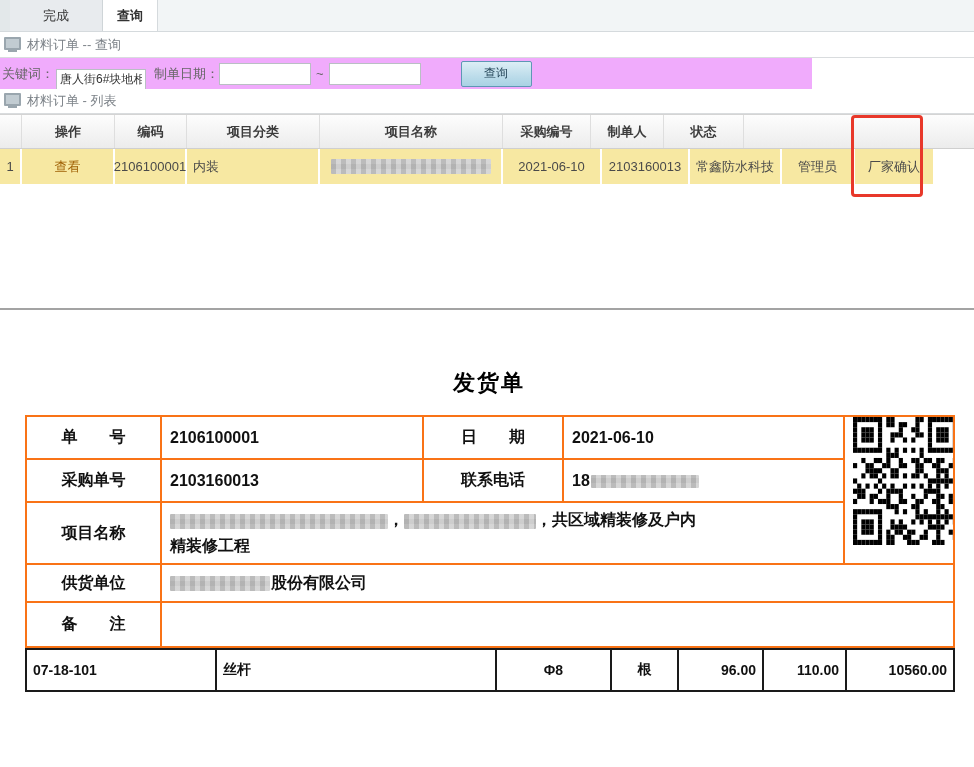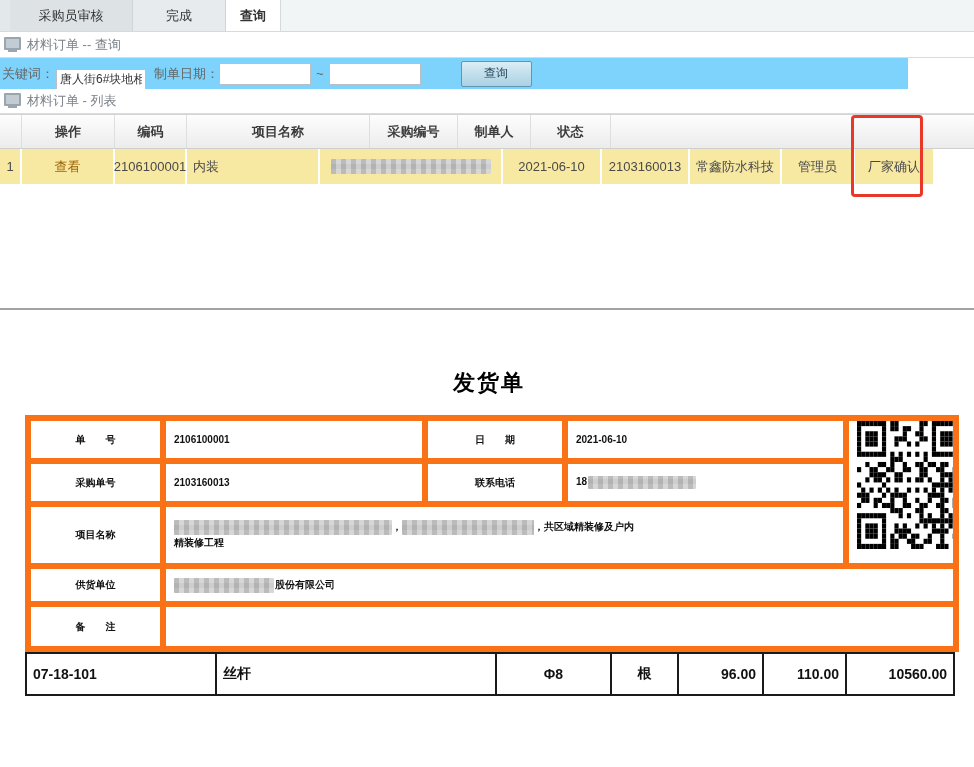--- a/index.html
+++ b/index.html
@@ -30,21 +30,21 @@
     position:absolute;left:0;width:974px;height:25px;
     display:flex;align-items:center;padding-left:2px;box-sizing:border-box;
     color:#7c8288;border-bottom:1px solid #d9dcde;background:#fff;
   }
   .sec-header.h1{top:33px;}
   .sec-header.h2{top:89px;}
   .mon-icon{width:13px;height:9px;border:2px solid #9aa6ae;background:#c2ccd2;
     border-radius:1px;position:relative;margin:0 6px 4px 2px;display:inline-block;}
   .mon-icon::after{content:"";position:absolute;left:2px;right:2px;bottom:-4px;height:2px;background:#9aa6ae;}
   
-  .queryform{position:absolute;left:0;top:58px;width:908px;height:31px;background:#7dd3fc;
+  .queryform{position:absolute;left:0;top:58px;width:812px;height:31px;background:#f0abfc;
     display:flex;align-items:center;color:#666;}
   .queryform label{margin-left:2px;}
   .inp{height:22px;border:1px solid #b9bfc4;background:#fff;box-sizing:border-box;
     font-family:inherit;font-size:12px;color:#333;padding:0 3px;}
   .inp.kw{width:90px;margin-left:2px;margin-top:12px;}
   .inp.date{width:92px;}
   .tilde{margin:0 5px;color:#666;}
   .btn-query{
     margin-left:40px;width:71px;height:26px;box-sizing:border-box;
     border:1px solid #5e97b5;border-radius:2px;color:#1d3f52;font-size:12px;
@@ -82,43 +82,42 @@
   
   .red-box{position:absolute;left:851px;top:115px;width:66px;height:76px;
     border:3px solid #e8382a;border-radius:4px;pointer-events:none;}
   
   .divider{position:absolute;left:0;top:308px;width:974px;height:2px;background:#a3a3a3;}
   
   .doc{position:absolute;left:0;top:310px;width:974px;height:457px;background:#fff;color:#111;}
   .doc-title{margin:58px 0 17px 25px;width:928px;text-align:center;
     font-size:22px;font-weight:bold;letter-spacing:2px;color:#000;}
   table.dtab{border-collapse:collapse;table-layout:fixed;margin-left:25px;width:928px;}
-  table.dtab td{border:6px solid #f97316;padding:0 8px;box-sizing:border-box;
-    font-size:10px;overflow:hidden;white-space:nowrap;}
+  table.dtab td{border:2px solid #f97316;padding:0 8px;box-sizing:border-box;
+    font-size:16px;overflow:hidden;white-space:nowrap;}
   td.lab{text-align:center;font-weight:bold;white-space:nowrap;}
   td.val{font-weight:600;}
   td.qrcell{padding:2px;vertical-align:top;}
   .qr-wrap{width:104px;height:128px;}
   .qr-wrap svg{width:104px;height:128px;display:block;}
   td.wrapcell{white-space:normal !important;line-height:1.6;}
   
   table.mtab{border-collapse:collapse;table-layout:fixed;margin-left:25px;width:928px;}
   table.mtab td{border:2px solid #1a1a1a;padding:0 6px;box-sizing:border-box;
     font-size:14px;overflow:hidden;white-space:nowrap;}
   table.mtab .mhead td{background:#c9c9c9;text-align:center;font-weight:bold;height:40px;}
   table.mtab .mrow td{height:42px;font-weight:600;}
   .ta-c{text-align:center;}
   .ta-r{text-align:right;}
 </style>
 </head>
 <body>
 
 <div class="tabbar">
   <div class="spacer-l"></div>
-  <div class="tab t0">采购员审核</div>
   <div class="tab t1">完成</div>
   <div class="tab active">查询</div>
 </div>
 
 <div class="sec-header h1">
   <span class="mon-icon"></span>
   <span>材料订单 -- 查询</span>
 </div>
 
 <div class="queryform">
@@ -134,20 +133,21 @@
 <div class="sec-header h2">
   <span class="mon-icon"></span>
   <span>材料订单 - 列表</span>
 </div>
 
 <div class="ltable">
   <div class="lrow lhead">
     <div class="lc w-num"></div>
     <div class="lc w-act">操作</div>
     <div class="lc w-code">编码</div>
+    <div class="lc w-cat">项目分类</div>
     <div class="lc w-name">项目名称</div>
     <div class="lc w-pno">采购编号</div>
     <div class="lc w-crt">制单人</div>
     <div class="lc w-st">状态</div>
     <div class="lc w-fill"></div>
   </div>
   <div class="lrow ldata">
     <div class="lc w-num">1</div>
     <div class="lc w-act">
       <span class="link">查看</span>

